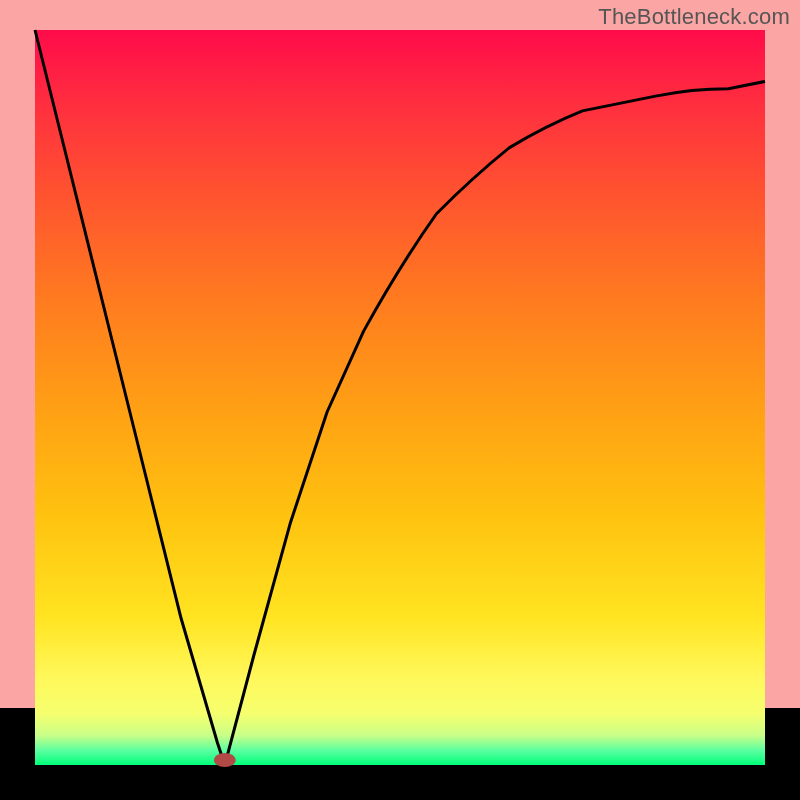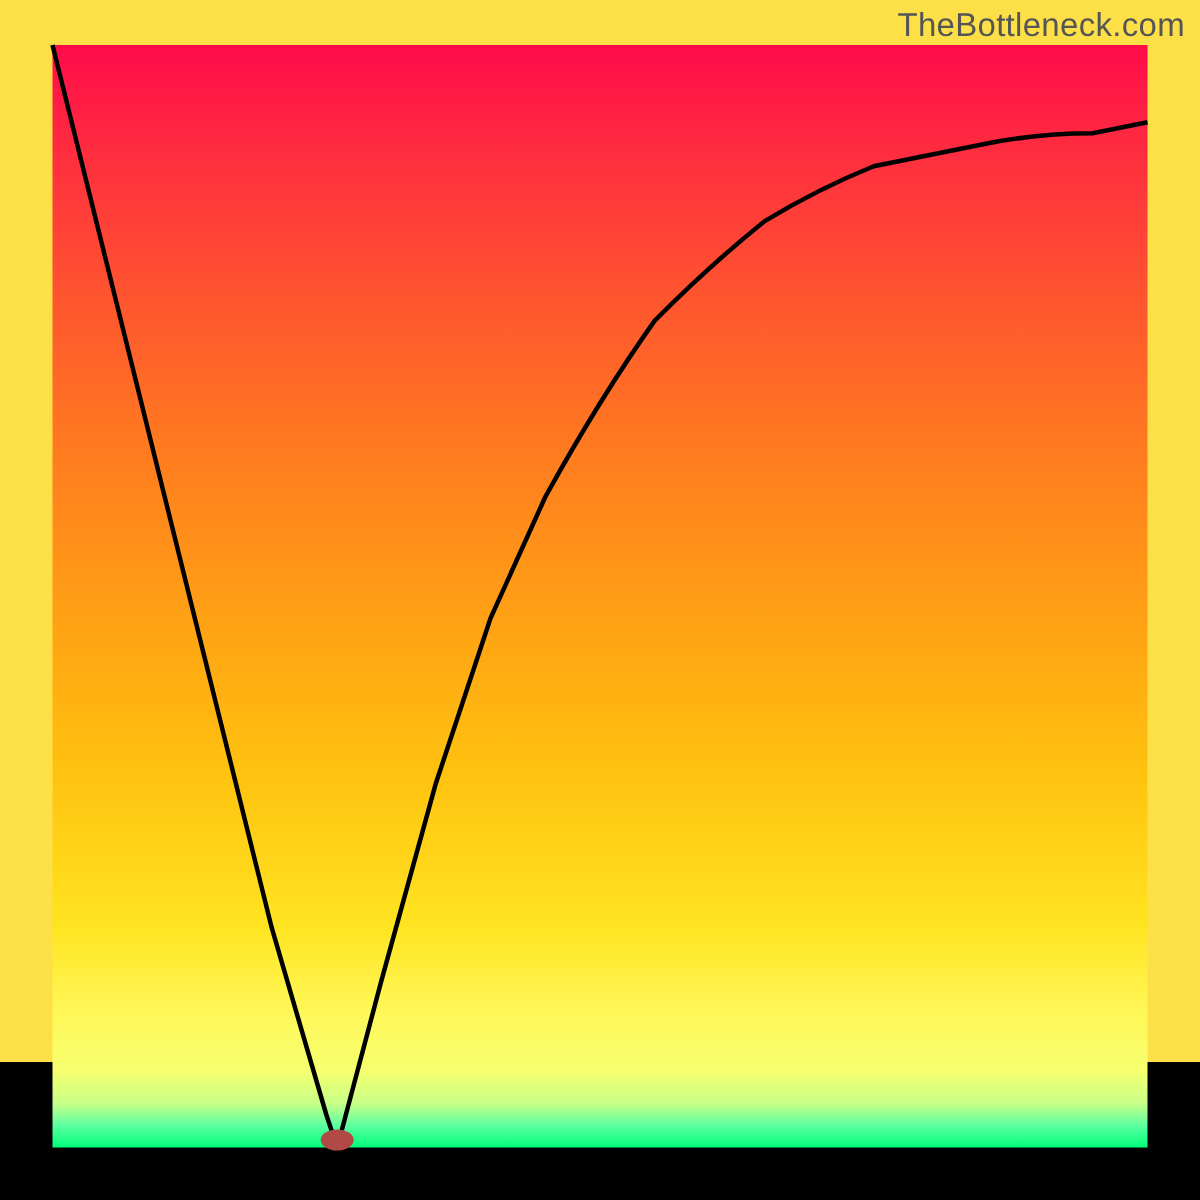--- a/index.html
+++ b/index.html
@@ -10,21 +10,21 @@
     height: 800px;
     position: relative;
     font-family: Arial, Helvetica, sans-serif;
   }
   .frame {
     position: absolute;
     left: 0;
     top: 0;
     width: 800px;
     height: 708px;
-    background: #fde047;
+    background: #fca5a5;
   }
   .watermark {
     position: absolute;
     top: 4px;
     right: 10px;
     color: #555;
     font-size: 22px;
     font-weight: 500;
     letter-spacing: 0.2px;
     z-index: 10;

